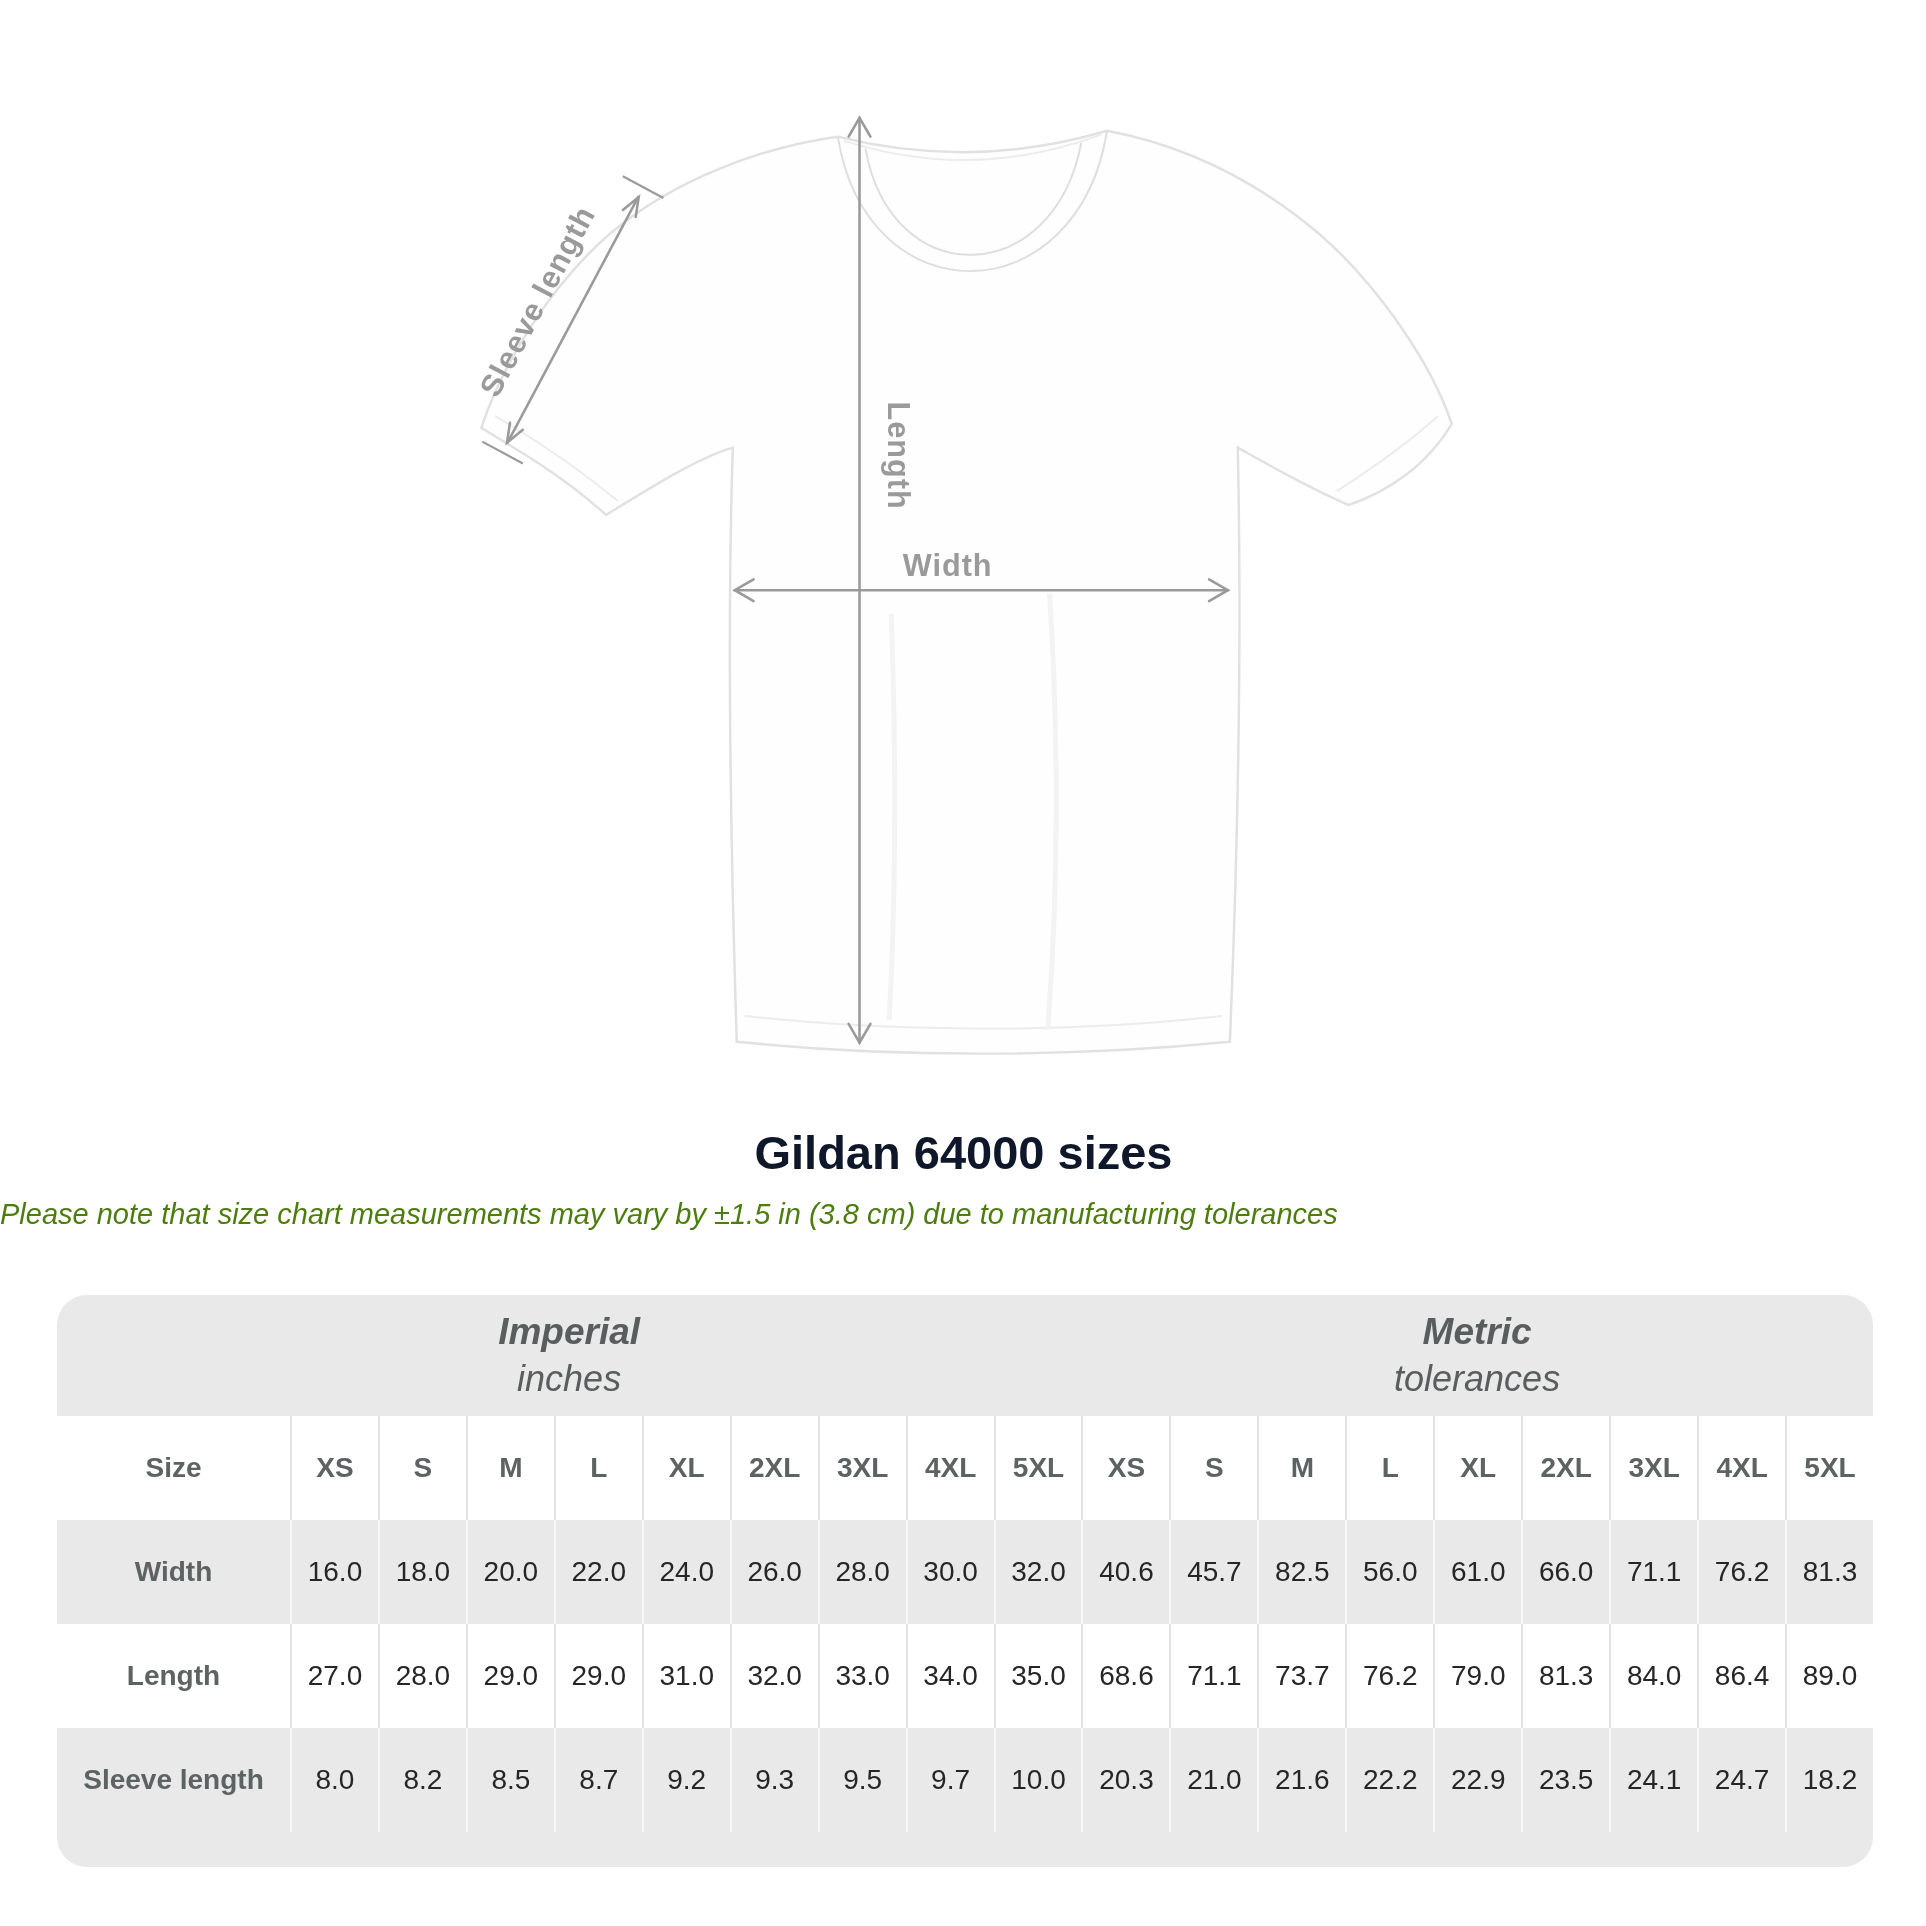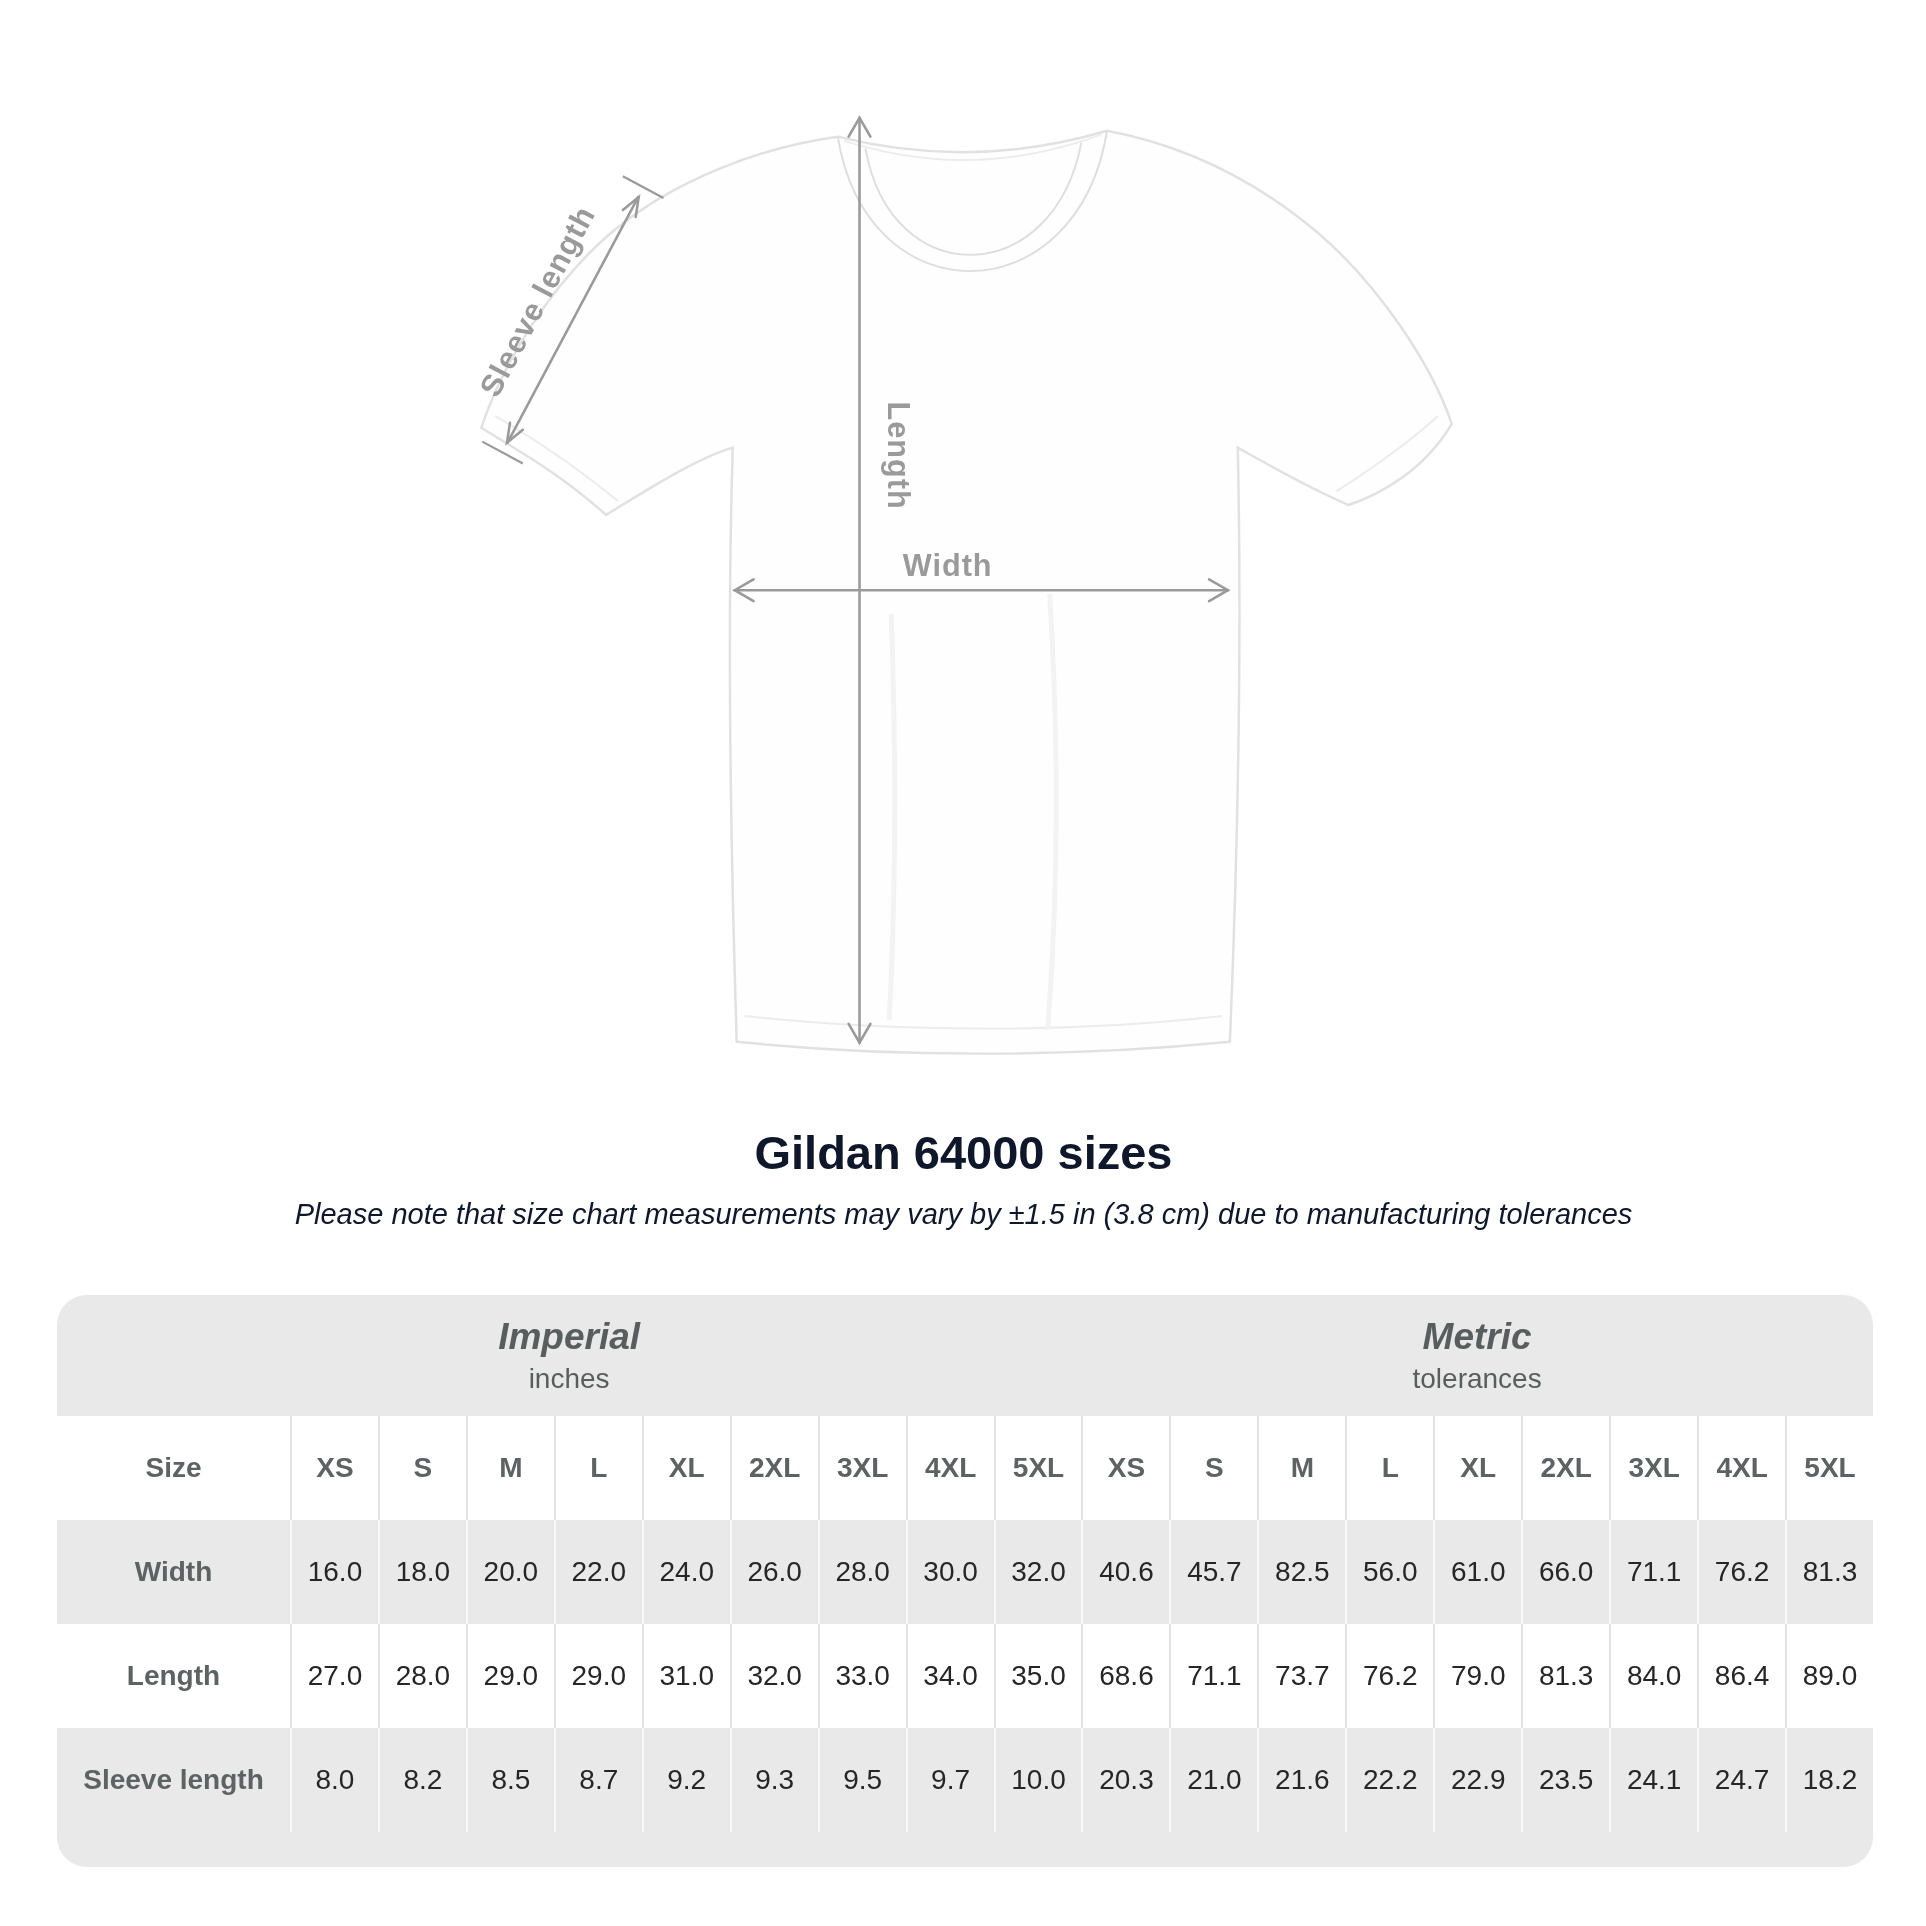--- a/index.html
+++ b/index.html
@@ -11,32 +11,32 @@
   .seam{fill:none;stroke:#dedede;stroke-width:2;}
   .seam.faint{stroke:#ececec;}
   .fold{fill:none;stroke:#f3f3f3;stroke-width:5;}
   .measure-line{fill:none;stroke:#9a9a9a;stroke-width:2.6;}
   .measure-head{fill:none;stroke:#9a9a9a;stroke-width:2.6;stroke-linecap:round;}
   .measure-tick{fill:none;stroke:#9a9a9a;stroke-width:2.2;}
   .measure-label{fill:#9a9a9a;font-size:31px;font-weight:bold;letter-spacing:1px;}
   
   .title{position:absolute;left:0;top:1125px;width:100%;text-align:center;
          font-size:47px;font-weight:bold;color:#0f172a;}
-  .subtitle{position:absolute;left:0;top:1198px;width:100%;text-align:center;
-            font-size:29px;font-style:italic;color:#0f172a;}
+  .subtitle{position:absolute;left:0;top:1198px;width:100%;
+            font-size:29px;font-style:italic;color:#4d7c0f;}
   
   .size-table{position:absolute;left:57px;top:1295px;width:1816px;height:572px;
               background:#e9e9e9;border-radius:30px;overflow:hidden;}
   .unit-header{display:flex;height:121px;}
   .unit-group{display:flex;flex-direction:column;align-items:center;justify-content:center;
               gap:5px;color:#585d5e;}
   .unit-group.imperial{width:56.4%;}
   .unit-group.metric{width:43.6%;}
   .unit-name{font-size:37px;font-weight:bold;font-style:italic;}
-  .unit-sub{font-size:28px;}
+  .unit-sub{font-size:36px;font-style:italic;}
   .trow{display:grid;grid-template-columns:233px repeat(18,1fr);height:104px;}
   .trow.white{background:#ffffff;}
   .tcell{display:flex;align-items:center;justify-content:center;
          font-size:28px;color:#262626;white-space:nowrap;}
   .tcell.head{font-weight:bold;color:#5d6263;}
   .trow .tcell + .tcell{border-left:2px solid transparent;}
   .trow.white .tcell + .tcell{border-left-color:#e3e3e3;}
   .trow.gray  .tcell + .tcell{border-left-color:#f8f8f8;text-align:right;}
 </style>
 </head>

